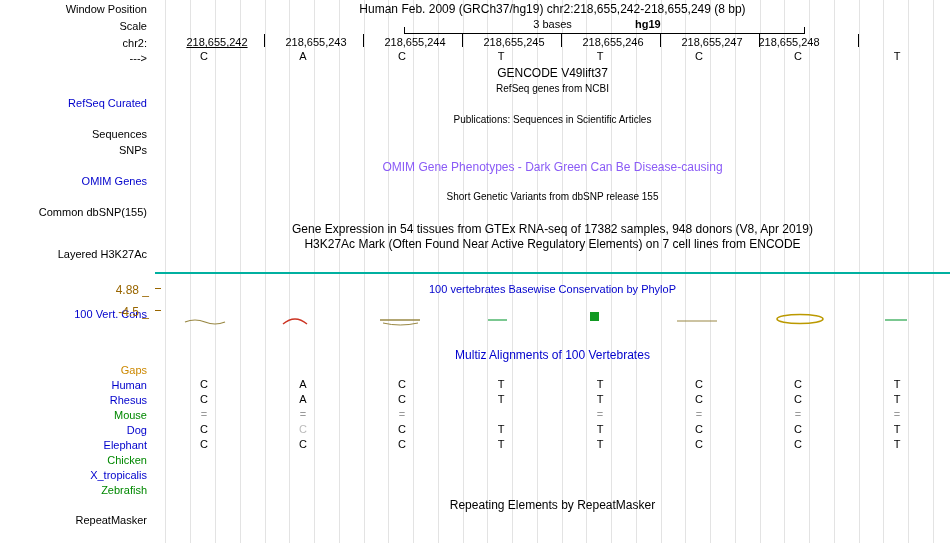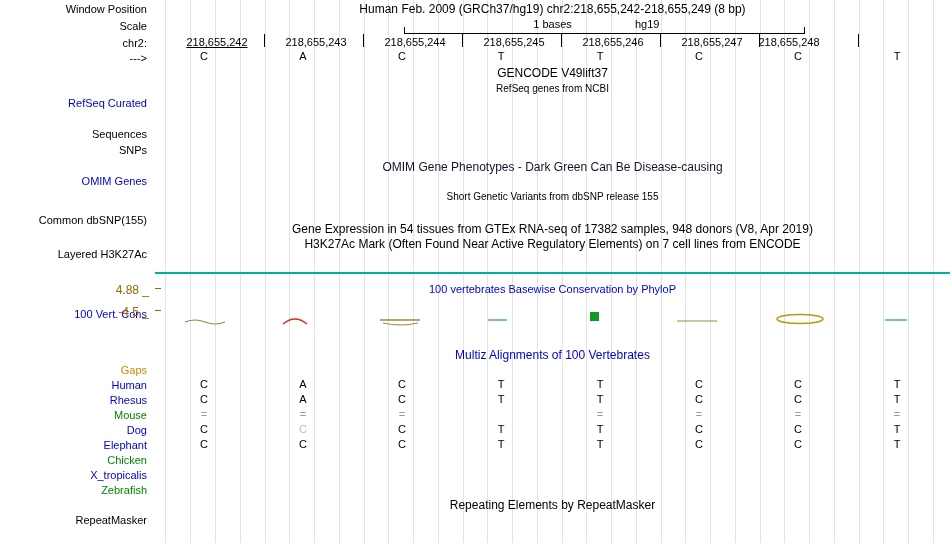--- a/index.html
+++ b/index.html
@@ -59,21 +59,21 @@
   .centertext {
     position: absolute;
     left: 0;
     width: 795px;
     text-align: center;
     white-space: nowrap;
     font-size: 11px;
   }
   .c-black { color: #000000; }
   .c-blue { color: #0000cc; }
-  .c-dgreen { color: #0f172a; }
+  .c-dgreen { color: #8b5cf6; }
 
   
   .poslabel {
     position: absolute;
     font-size: 11px;
     color: #000000;
     white-space: nowrap;
     text-align: center;
   }
   .postick {
@@ -135,21 +135,21 @@
 
   <div class="labelcol">
     <div class="lbl black" style="top:3px;">Window Position</div>
     <div class="lbl black" style="top:20px;">Scale</div>
     <div class="lbl black" style="top:37px;">chr2:</div>
     <div class="lbl black" style="top:52px;">---&gt;</div>
     <div class="lbl blue" style="top:97px;">RefSeq Curated</div>
     <div class="lbl black" style="top:128px;">Sequences</div>
     <div class="lbl black" style="top:144px;">SNPs</div>
     <div class="lbl blue" style="top:175px;">OMIM Genes</div>
-    <div class="lbl black" style="top:206px;margin-top:8px;">Common dbSNP(155)</div>
+    <div class="lbl black" style="top:206px;">Common dbSNP(155)</div>
     <div class="lbl black" style="top:248px;">Layered H3K27Ac</div>
     <div class="lbl blue" style="top:308px;">100 Vert. Cons</div>
     <div class="lbl orange" style="top:364px;">Gaps</div>
     <div class="lbl blue" style="top:379px;">Human</div>
     <div class="lbl blue" style="top:394px;">Rhesus</div>
     <div class="lbl green" style="top:409px;">Mouse</div>
     <div class="lbl blue" style="top:424px;">Dog</div>
     <div class="lbl blue" style="top:439px;">Elephant</div>
     <div class="lbl green" style="top:454px;">Chicken</div>
     <div class="lbl blue" style="top:469px;">X_tropicalis</div>
@@ -190,25 +190,25 @@
     <div class="vgrid" style="left:629px;"></div>
     <div class="vgrid" style="left:654px;"></div>
     <div class="vgrid" style="left:679px;"></div>
     <div class="vgrid" style="left:704px;"></div>
     <div class="vgrid" style="left:728px;"></div>
     <div class="vgrid" style="left:753px;"></div>
     <div class="vgrid" style="left:778px;"></div>
 
     <div class="centertext c-black" style="top:2px; font-size:12px;">Human Feb. 2009 (GRCh37/hg19)   chr2:218,655,242-218,655,249 (8 bp)</div>
 
-    <div class="centertext c-black" style="top:18px; font-size:11px;">1 bases</div>
+    <div class="centertext c-black" style="top:18px; font-size:11px;">3 bases</div>
     <div class="scalebar" style="left:249px; top:33px; width:400px;"></div>
     <div class="scalecap" style="left:249px; top:27px;"></div>
     <div class="scalecap" style="left:649px; top:27px;"></div>
-    <div class="poslabel" style="left:480px; top:18px;">hg19</div>
+    <div class="poslabel" style="left:480px; top:18px;font-weight:bold;">hg19</div>
 
     <div class="poslabel" style="left:14px;  top:36px; width:96px;text-decoration:underline;">218,655,242</div>
     <div class="postick" style="left:109px; top:34px; height:13px;"></div>
     <div class="poslabel" style="left:113px; top:36px; width:96px;">218,655,243</div>
     <div class="postick" style="left:208px; top:34px; height:13px;"></div>
     <div class="poslabel" style="left:212px; top:36px; width:96px;">218,655,244</div>
     <div class="postick" style="left:307px; top:34px; height:13px;"></div>
     <div class="poslabel" style="left:311px; top:36px; width:96px;">218,655,245</div>
     <div class="postick" style="left:406px; top:34px; height:13px;"></div>
     <div class="poslabel" style="left:410px; top:36px; width:96px;">218,655,246</div>
@@ -222,20 +222,21 @@
     <div class="baseletter" style="left:138px; top:50px;">A</div>
     <div class="baseletter" style="left:237px; top:50px;">C</div>
     <div class="baseletter" style="left:336px; top:50px;">T</div>
     <div class="baseletter" style="left:435px; top:50px;">T</div>
     <div class="baseletter" style="left:534px; top:50px;">C</div>
     <div class="baseletter" style="left:633px; top:50px;">C</div>
     <div class="baseletter" style="left:732px; top:50px;">T</div>
 
     <div class="centertext c-black" style="top:66px; font-size:12px;">GENCODE V49lift37</div>
     <div class="centertext c-black" style="top:83px; font-size:10px;">RefSeq genes from NCBI</div>
+    <div class="centertext c-black" style="top:114px; font-size:10px;">Publications: Sequences in Scientific Articles</div>
     <div class="centertext c-dgreen" style="top:160px; font-size:12px;">OMIM Gene Phenotypes - Dark Green Can Be Disease-causing</div>
     <div class="centertext c-black" style="top:191px; font-size:10px;">Short Genetic Variants from dbSNP release 155</div>
     <div class="centertext c-black" style="top:222px; font-size:12px;">Gene Expression in 54 tissues from GTEx RNA-seq of 17382 samples, 948 donors (V8, Apr 2019)</div>
     <div class="centertext c-black" style="top:237px; font-size:12px;">H3K27Ac Mark (Often Found Near Active Regulatory Elements) on 7 cell lines from ENCODE</div>
     <div class="centertext c-blue" style="top:283px; font-size:11px;">100 vertebrates Basewise Conservation by PhyloP</div>
     <div class="centertext c-blue" style="top:348px; font-size:12px;">Multiz Alignments of 100 Vertebrates</div>
     <div class="centertext c-black" style="top:498px; font-size:12px;">Repeating Elements by RepeatMasker</div>
 
     <div class="tealline" style="left:0px; top:272px; width:795px;"></div>
 

